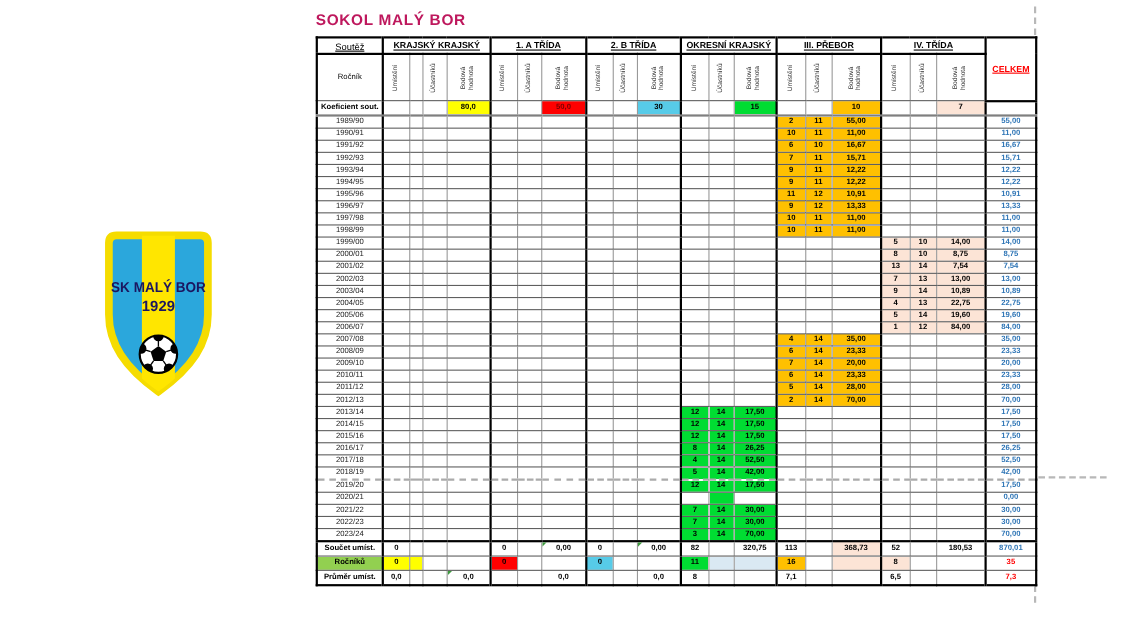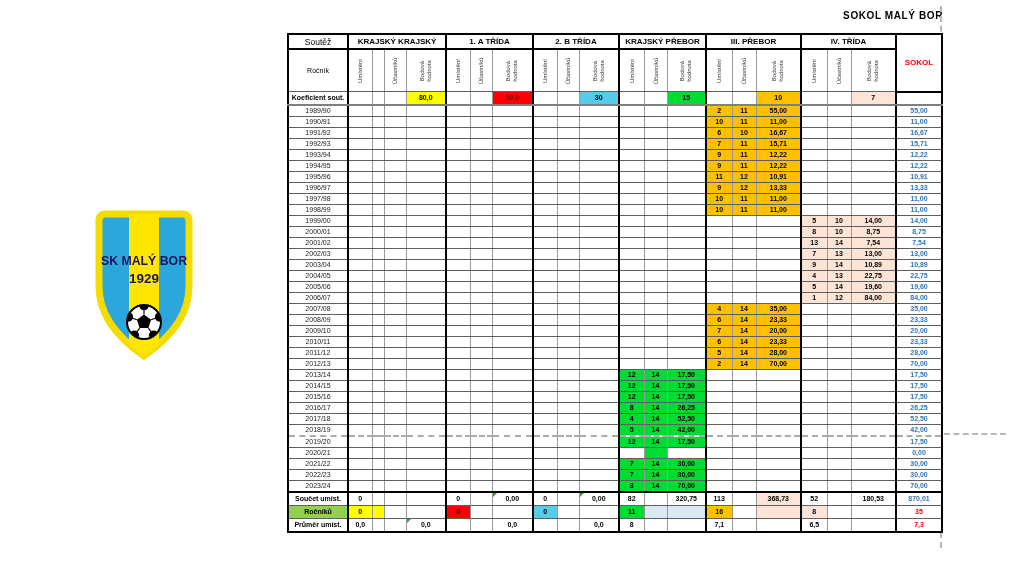--- a/index.html
+++ b/index.html
@@ -1,26 +1,26 @@
 <!DOCTYPE html>
 <html><head>
 <meta charset="utf-8">
 <style>
   html,body{margin:0;padding:0;background:#fff;}
   .stage{position:relative;width:1024px;height:576px;background:#fff;overflow:hidden;
          font-family:"Liberation Sans",sans-serif;}
-  .sheet-title{position:absolute;left:287px;top:10px;width:656px;text-align:right;
-         font-size:10px;font-weight:bold;letter-spacing:.6px;color:#000000;}
+  .sheet-title{position:absolute;left:287px;top:10px;width:656px;text-align:left;
+         font-size:14px;font-weight:bold;letter-spacing:.6px;color:#be185d;}
   table.sheet{position:absolute;left:287px;top:33px;border-collapse:collapse;table-layout:fixed;
          background:#fff;border:2px solid #000;z-index:2;}
   table.sheet td{padding:0;font-size:7px;text-align:center;vertical-align:middle;
          border-right:1px solid #999;border-bottom:1px solid #5f5f5f;color:#000;
          overflow:hidden;white-space:nowrap;}
   td.thickR{border-right:2px solid #000 !important;}
-  tr.r-soutez td{height:13px;font-weight:bold;font-size:8px;border-bottom:2px solid #000;}
+  tr.r-soutez td{height:13px;font-weight:bold;font-size:8px;border-bottom:2px solid #000;text-decoration:underline;}
   tr.r-soutez td.corner{font-weight:normal;font-size:8.5px;}
   tr.r-rocnik td{height:41px;position:relative;}
   tr.r-rocnik td.corner{font-size:7px;}
   tr.r-koef td{height:11px;font-weight:bold;border-bottom:2px solid #7f7f7f;}
   tr.r-year td{height:10px;}
   tr.r-year td.year-label{font-weight:normal;color:#1a1a1a;}
   tr.r-year td{font-weight:bold;}
   tr.r-sum td,tr.r-count td,tr.r-avg td{height:12px;font-weight:bold;}
   tr.r-sum td{border-top:2px solid #000;}
   tr.pb td{border-bottom:2px dashed #ababab !important;}
@@ -103,24 +103,24 @@
         <col style="width:24px">
         <col style="width:45px">
         <col style="width:46px">
       </colgroup>
       <tbody>
         <tr class="r-soutez">
           <td class="corner thickR">Soutěž</td>
           <td class="thickR" colspan="4">KRAJSKÝ KRAJSKÝ</td>
           <td class="thickR" colspan="3">1. A TŘÍDA</td>
           <td class="thickR" colspan="3">2. B TŘÍDA</td>
-          <td class="thickR" colspan="3">KRAJSKÝ PŘEBOR</td>
+          <td class="thickR" colspan="3">OKRESNÍ KRAJSKÝ</td>
           <td class="thickR" colspan="3">III. PŘEBOR</td>
           <td class="thickR" colspan="3">IV. TŘÍDA</td>
-          <td class="" rowspan="2" style="color:#FF0000;font-weight:bold;font-size:8px">SOKOL</td>
+          <td class="" rowspan="2" style="color:#FF0000;font-weight:bold;font-size:8px">CELKEM</td>
         </tr>
         <tr class="r-rocnik">
           <td class="corner thickR">Ročník</td>
           <td class="">
             <div class="vt">Umístění</div>
           </td>
           <td class=""></td>
           <td class="">
             <div class="vt">Účastníků</div>
           </td>

